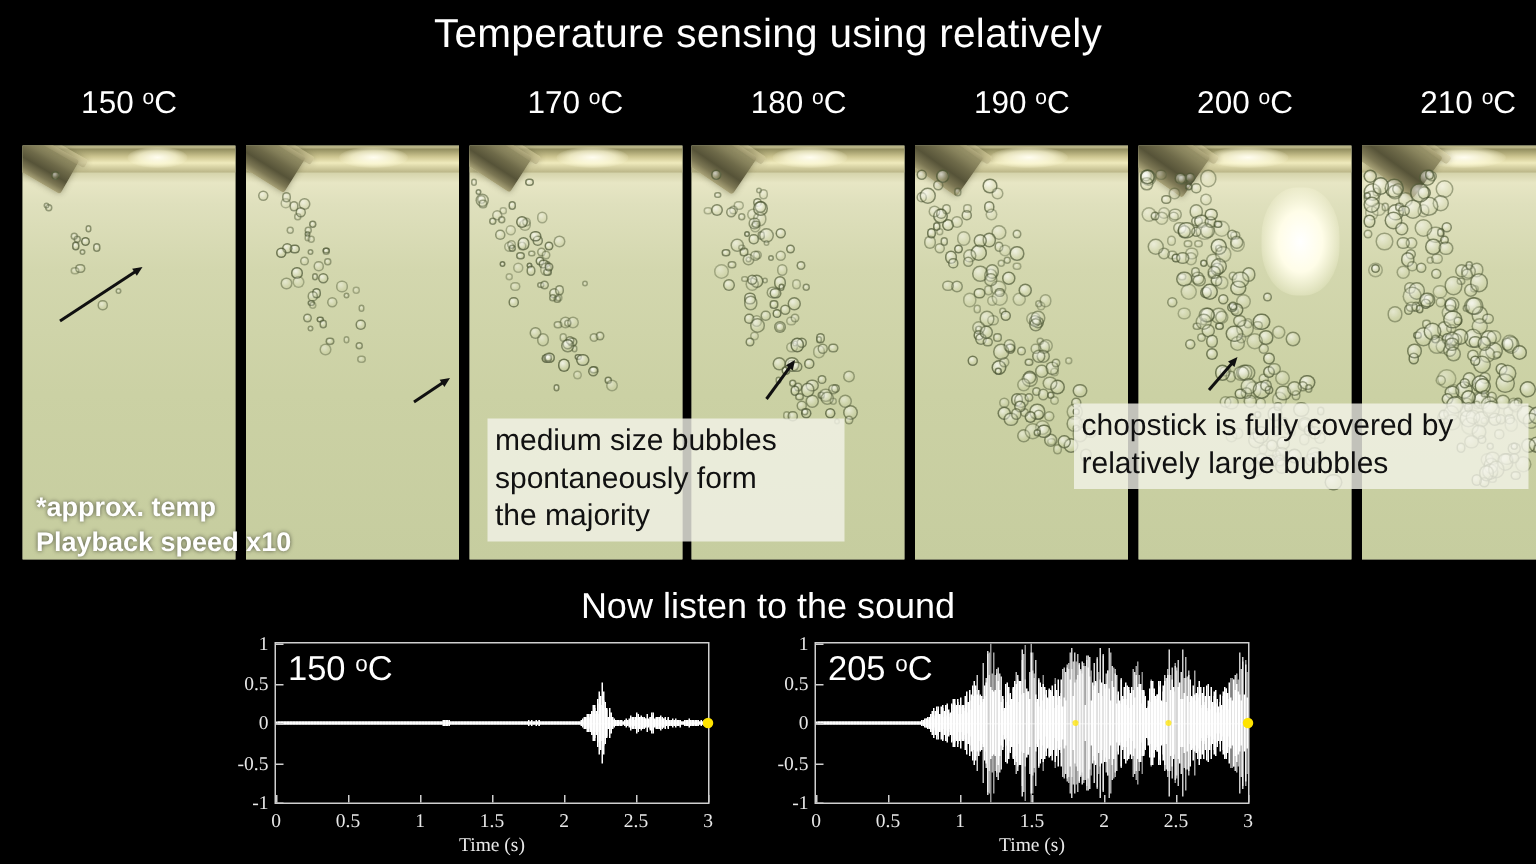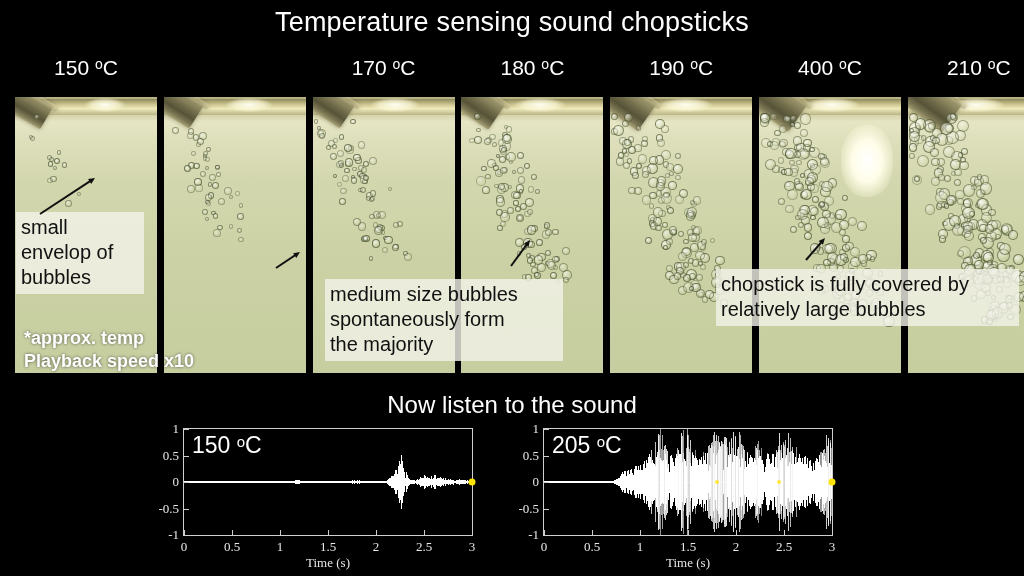--- a/index.html
+++ b/index.html
@@ -68,28 +68,28 @@
   .cursor{position:absolute;width:7px;height:7px;border-radius:50%;background:#ffe400;
     transform:translate(-50%,-50%);top:50%;}
   .cursor-faint{position:absolute;width:4px;height:4px;border-radius:50%;
     background:rgba(255,228,0,.75);transform:translate(-50%,-50%);top:50%;}
 </style>
 </head>
 <body>
 
 <div id="stage">
 
-  <div class="main-title">Temperature sensing sound chopsticks</div>
+  <div class="main-title">Temperature sensing using relatively</div>
 
   <div class="temp-row" id="temp-row">
       <div class="temp-label" style="left: 0px;"><span>150 </span><span class="deg">o</span><span style="font-size: 21px;">C</span></div>
       <div class="temp-label" style="left: 297.6px;"><span>170 </span><span class="deg">o</span><span style="font-size: 21px;">C</span></div>
       <div class="temp-label" style="left: 446.4px;"><span>180 </span><span class="deg">o</span><span style="font-size: 21px;">C</span></div>
       <div class="temp-label" style="left: 595.2px;"><span>190 </span><span class="deg">o</span><span style="font-size: 21px;">C</span></div>
-      <div class="temp-label" style="left: 744px;"><span>400 </span><span class="deg">o</span><span style="font-size: 21px;">C</span></div>
+      <div class="temp-label" style="left: 744px;"><span>200 </span><span class="deg">o</span><span style="font-size: 21px;">C</span></div>
       <div class="temp-label" style="left: 892.8px;"><span>210 </span><span class="deg">o</span><span style="font-size: 21px;">C</span></div>
     </div>
 
   <div class="strip" id="strip">
       <div class="panel" style="left: 0px;">
         <div class="oil"></div>
         <div class="rim"></div>
         <div class="rim-glow" style="left: 70px; width: 40px;"></div>
         <div class="stick" style="left: 38px; top: 10px; width: 26px; height: 230px; transform: rotate(120deg); transform-origin: left top;"></div>
         <div class="stick" style="left: 44px; top: 10px; width: 6px; height: 218px; opacity: 0.55; background: linear-gradient(90deg, rgb(207, 199, 154), rgb(154, 147, 106)); transform: rotate(120deg); transform-origin: left top;"></div>
@@ -896,23 +896,20 @@
           <div class="bub" style="left: 38.5591px; top: 98.1184px; width: 8.26419px; height: 8.26419px; opacity: 0.86;"></div>
           <div class="bub" style="left: 78.2896px; top: 213.478px; width: 8.31525px; height: 8.31525px; opacity: 0.83;"></div>
           <div class="bub bub-sm" style="left: 20.4146px; top: 24.7473px; width: 5.95895px; height: 5.95895px; opacity: 0.52;"></div>
           <div class="bub" style="left: 107.331px; top: 178.382px; width: 8.97011px; height: 8.97011px; opacity: 0.61;"></div>
           <div class="bub" style="left: 55.6586px; top: 127.935px; width: 7.15024px; height: 7.15024px; opacity: 0.69;"></div>
           <div class="bub bub-sm" style="left: 98.1366px; top: 204.588px; width: 5.5139px; height: 5.5139px; opacity: 0.77;"></div>
         </div>
       </div>
     </div>
 
-  <div class="callout" style="left:16px;top:212px;width:118px;">small
-envelop of
-bubbles</div>
   <div class="callout" style="left:716px;top:269px;width:293px;">chopstick is fully covered by
 relatively large bubbles</div>
   <div class="callout" style="left:325px;top:279px;width:228px;">medium size bubbles
 spontaneously form
 the majority</div>
 
   <div class="note" style="left:24px;top:327px;">*approx. temp</div>
   <div class="note" style="left:24px;top:350px;">Playback speed x10</div>
 
   <div class="sound-title">Now listen to the sound</div>

